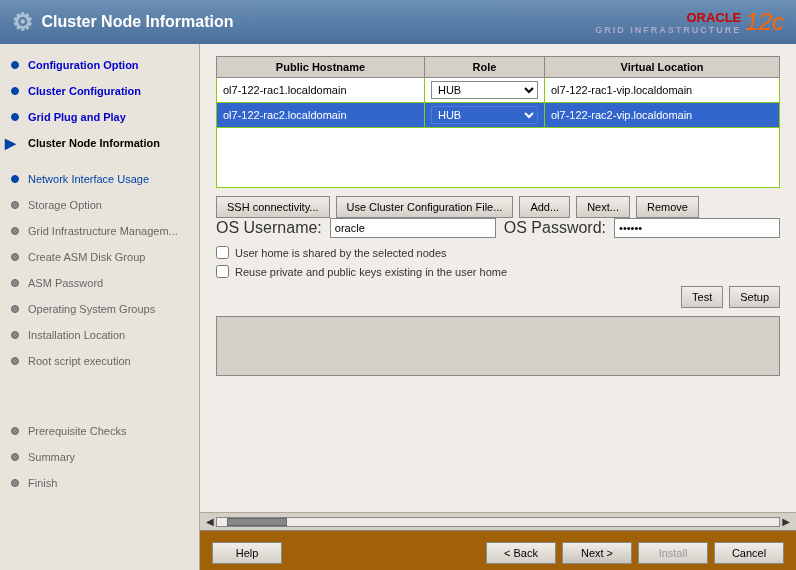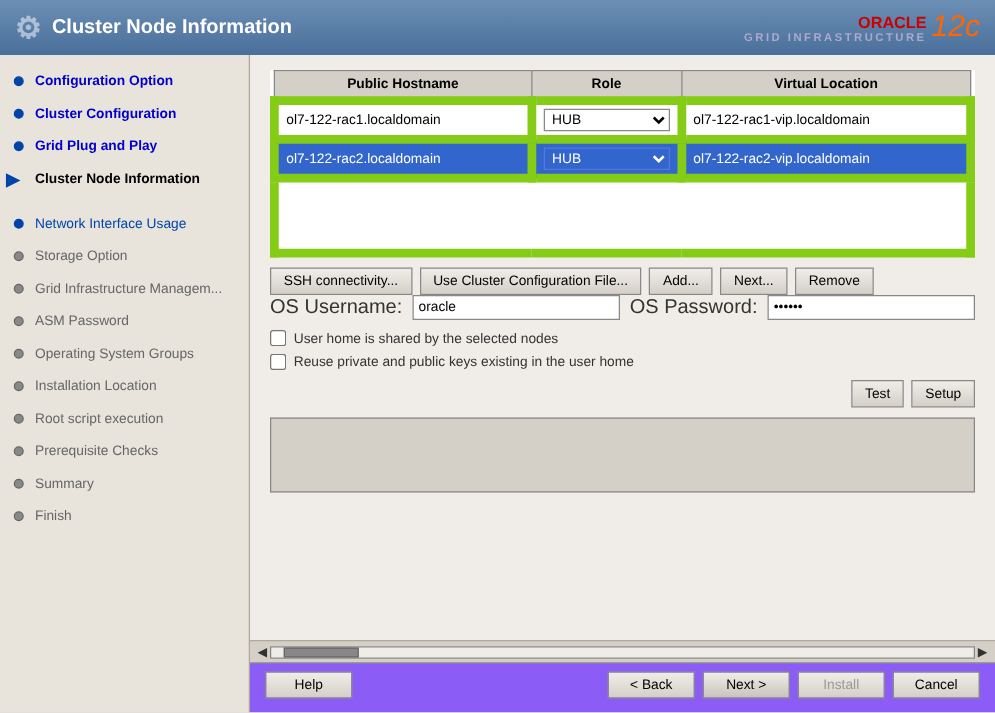--- a/index.html
+++ b/index.html
@@ -98,21 +98,21 @@
     .node-table th {
       background: #d4d0c8;
       border: 1px solid #888;
       padding: 4px 8px;
       text-align: center;
       font-size: 11px;
       font-weight: bold;
       color: #000;
     }
     .node-table td {
-      border: 7px solid #84cc16;
+      border: 1px solid #84cc16;
       padding: 3px 6px;
       font-size: 11px;
     }
     .node-table .row-normal { background: white; }
     .node-table .row-selected { background: #3366cc; color: white; }
     .node-table .row-selected td { color: white; }
     .role-select {
       font-size: 11px;
       border: 1px solid #888;
       background: white;
@@ -179,26 +179,26 @@
     .ssh-area {
       background: #d4d0c8;
       border: 1px solid #888;
       padding: 8px;
       margin-top: 8px;
       min-height: 60px;
     }
 
     
     .bottom-bar {
-      background: #8b5cf6;
+      background: #a16207;
       border-top: 1px solid #888;
       padding: 6px 12px;
       display: flex;
       justify-content: space-between;
-      align-items: flex-start;
+      align-items: flex-end;
       height: 40px;
       gap: 30px;
     }
     .bottom-right { display: flex; gap: 6px; }
     button.nav-btn { min-width: 70px; }
     button.install-btn { min-width: 70px; }
 
     
     .bottom-scroll {
       background: #d4d0c8;
@@ -283,41 +283,47 @@
     <div class="sidebar-item" style="color:#666;">
       <span class="step-icon">
           <span class="dot"></span>
         </span>
       <span>Grid Infrastructure Managem...</span>
     </div>
     <div class="sidebar-item" style="color:#666;">
       <span class="step-icon">
           <span class="dot"></span>
         </span>
+      <span>Create ASM Disk Group</span>
+    </div>
+    <div class="sidebar-item" style="color:#666;">
+      <span class="step-icon">
+          <span class="dot"></span>
+        </span>
       <span>ASM Password</span>
     </div>
     <div class="sidebar-item" style="color:#666;">
       <span class="step-icon">
           <span class="dot"></span>
         </span>
       <span>Operating System Groups</span>
     </div>
     <div class="sidebar-item" style="color:#666;">
       <span class="step-icon">
           <span class="dot"></span>
         </span>
       <span>Installation Location</span>
     </div>
     <div class="sidebar-item" style="color:#666;">
       <span class="step-icon">
           <span class="dot"></span>
         </span>
       <span>Root script execution</span>
     </div>
-    <div class="sidebar-item" style="color:#666;">
+    <div class="sidebar-item" style="color:#666;margin-top:44px;">
       <span class="step-icon">
           <span class="dot"></span>
         </span>
       <span>Prerequisite Checks</span>
     </div>
     <div class="sidebar-item" style="color:#666;">
       <span class="step-icon">
           <span class="dot"></span>
         </span>
       <span>Summary</span>

